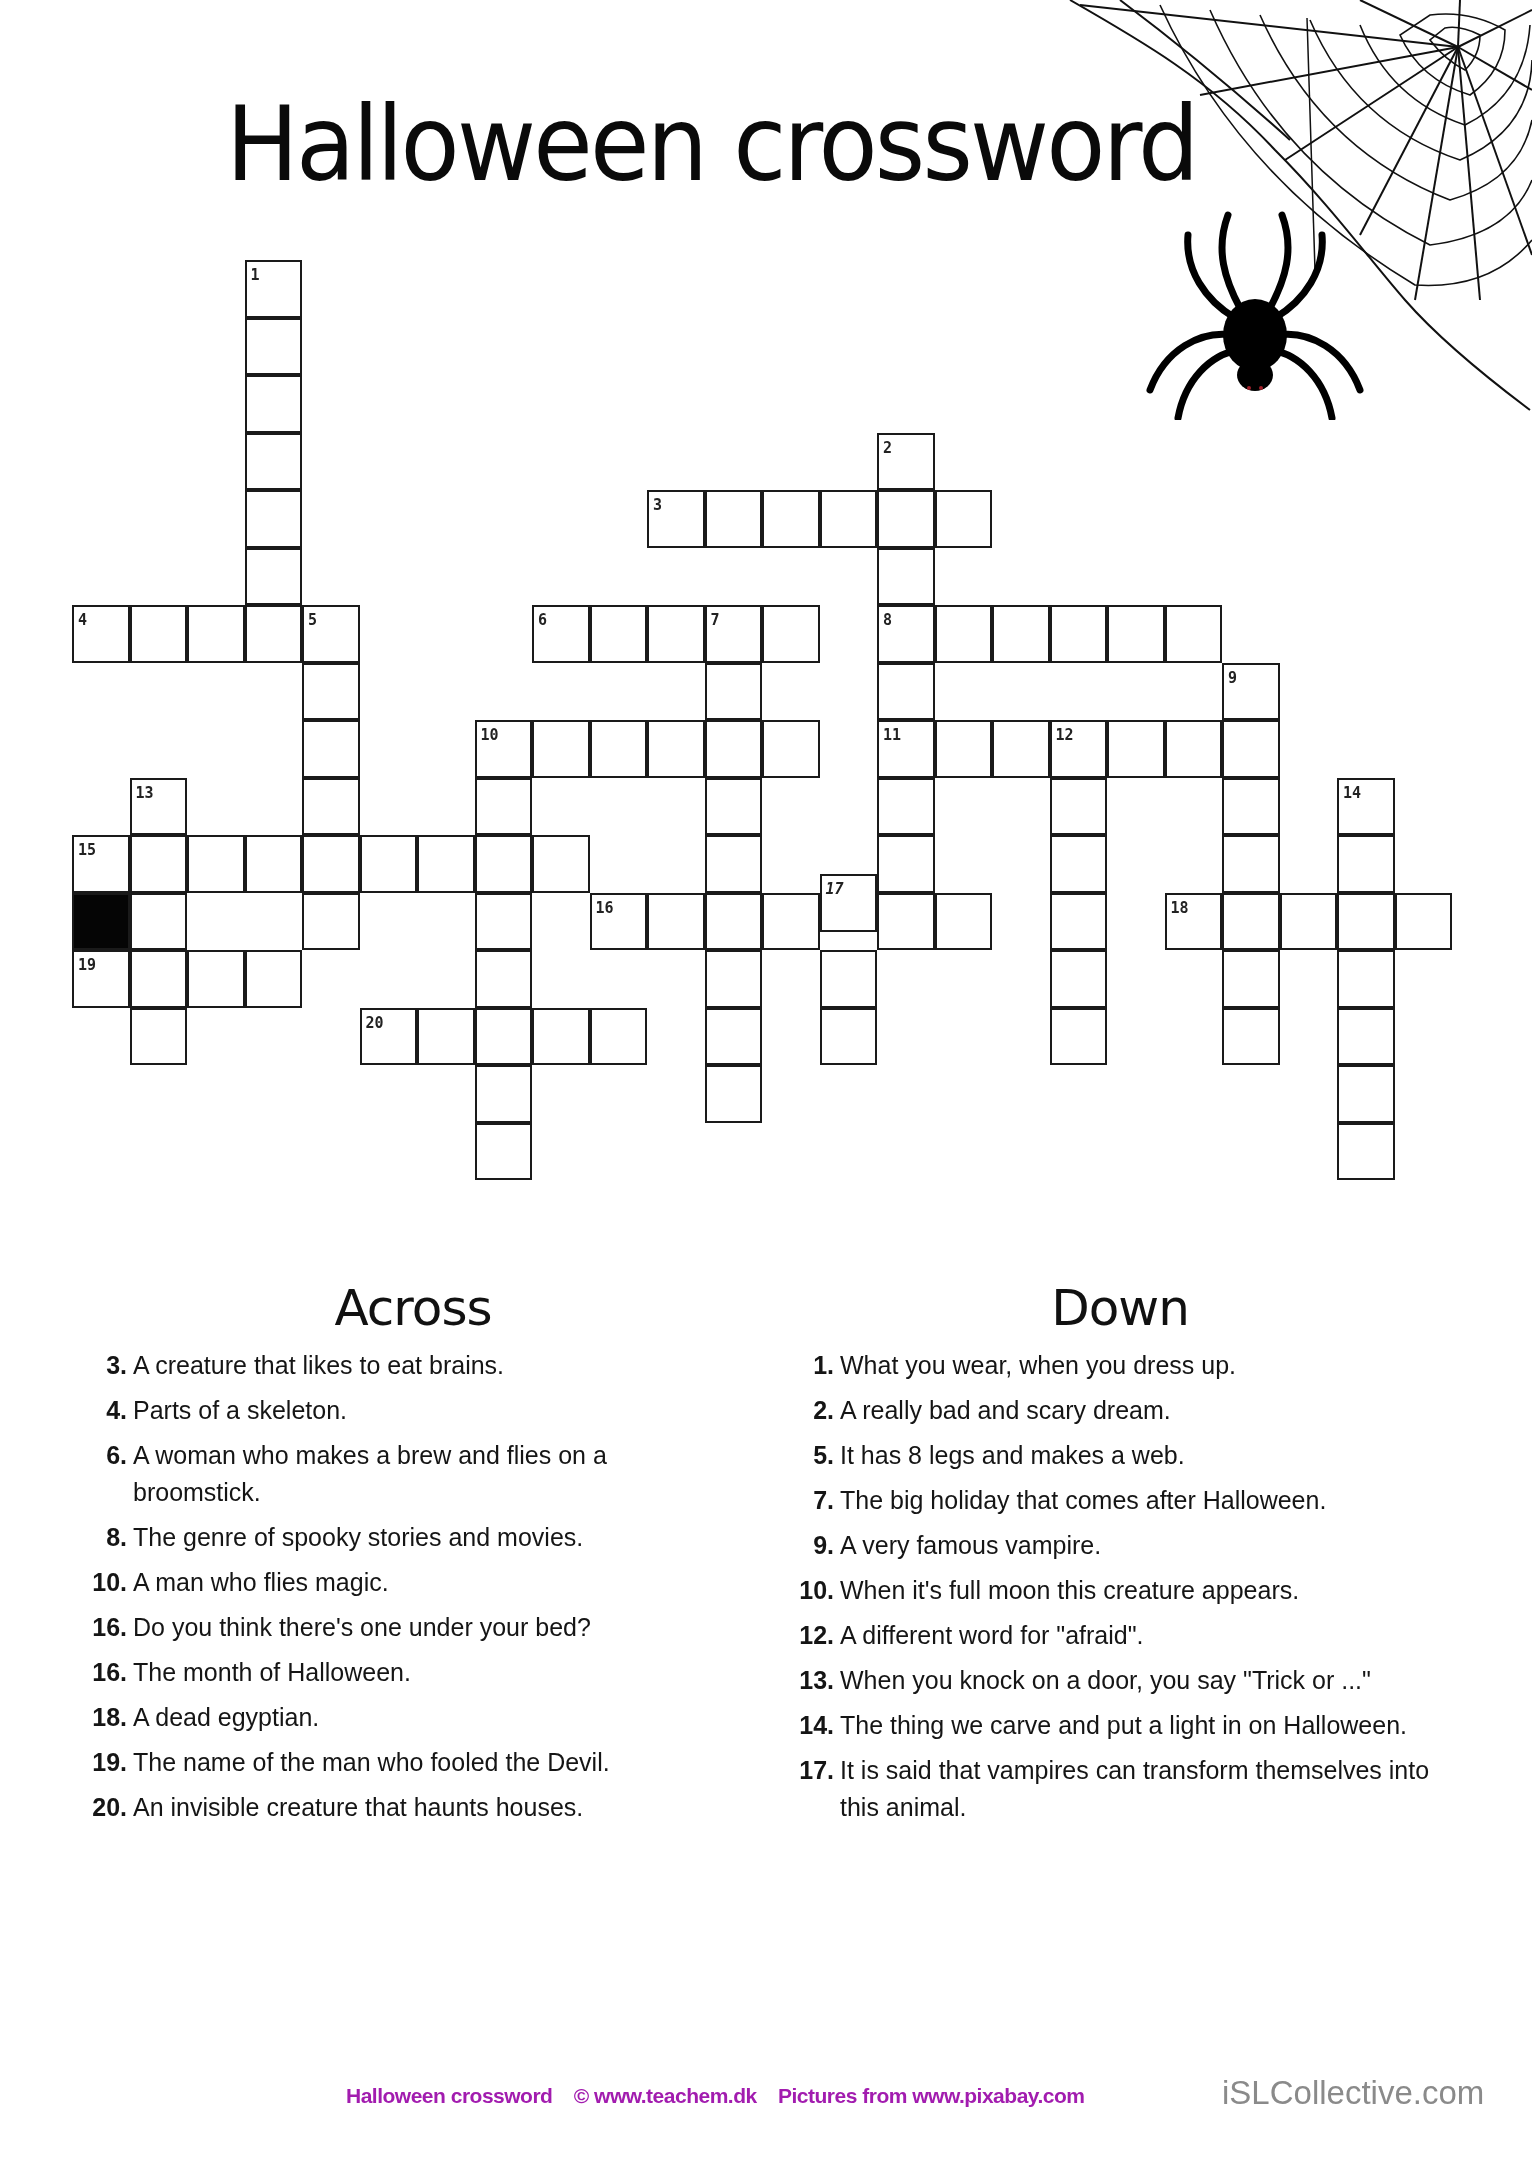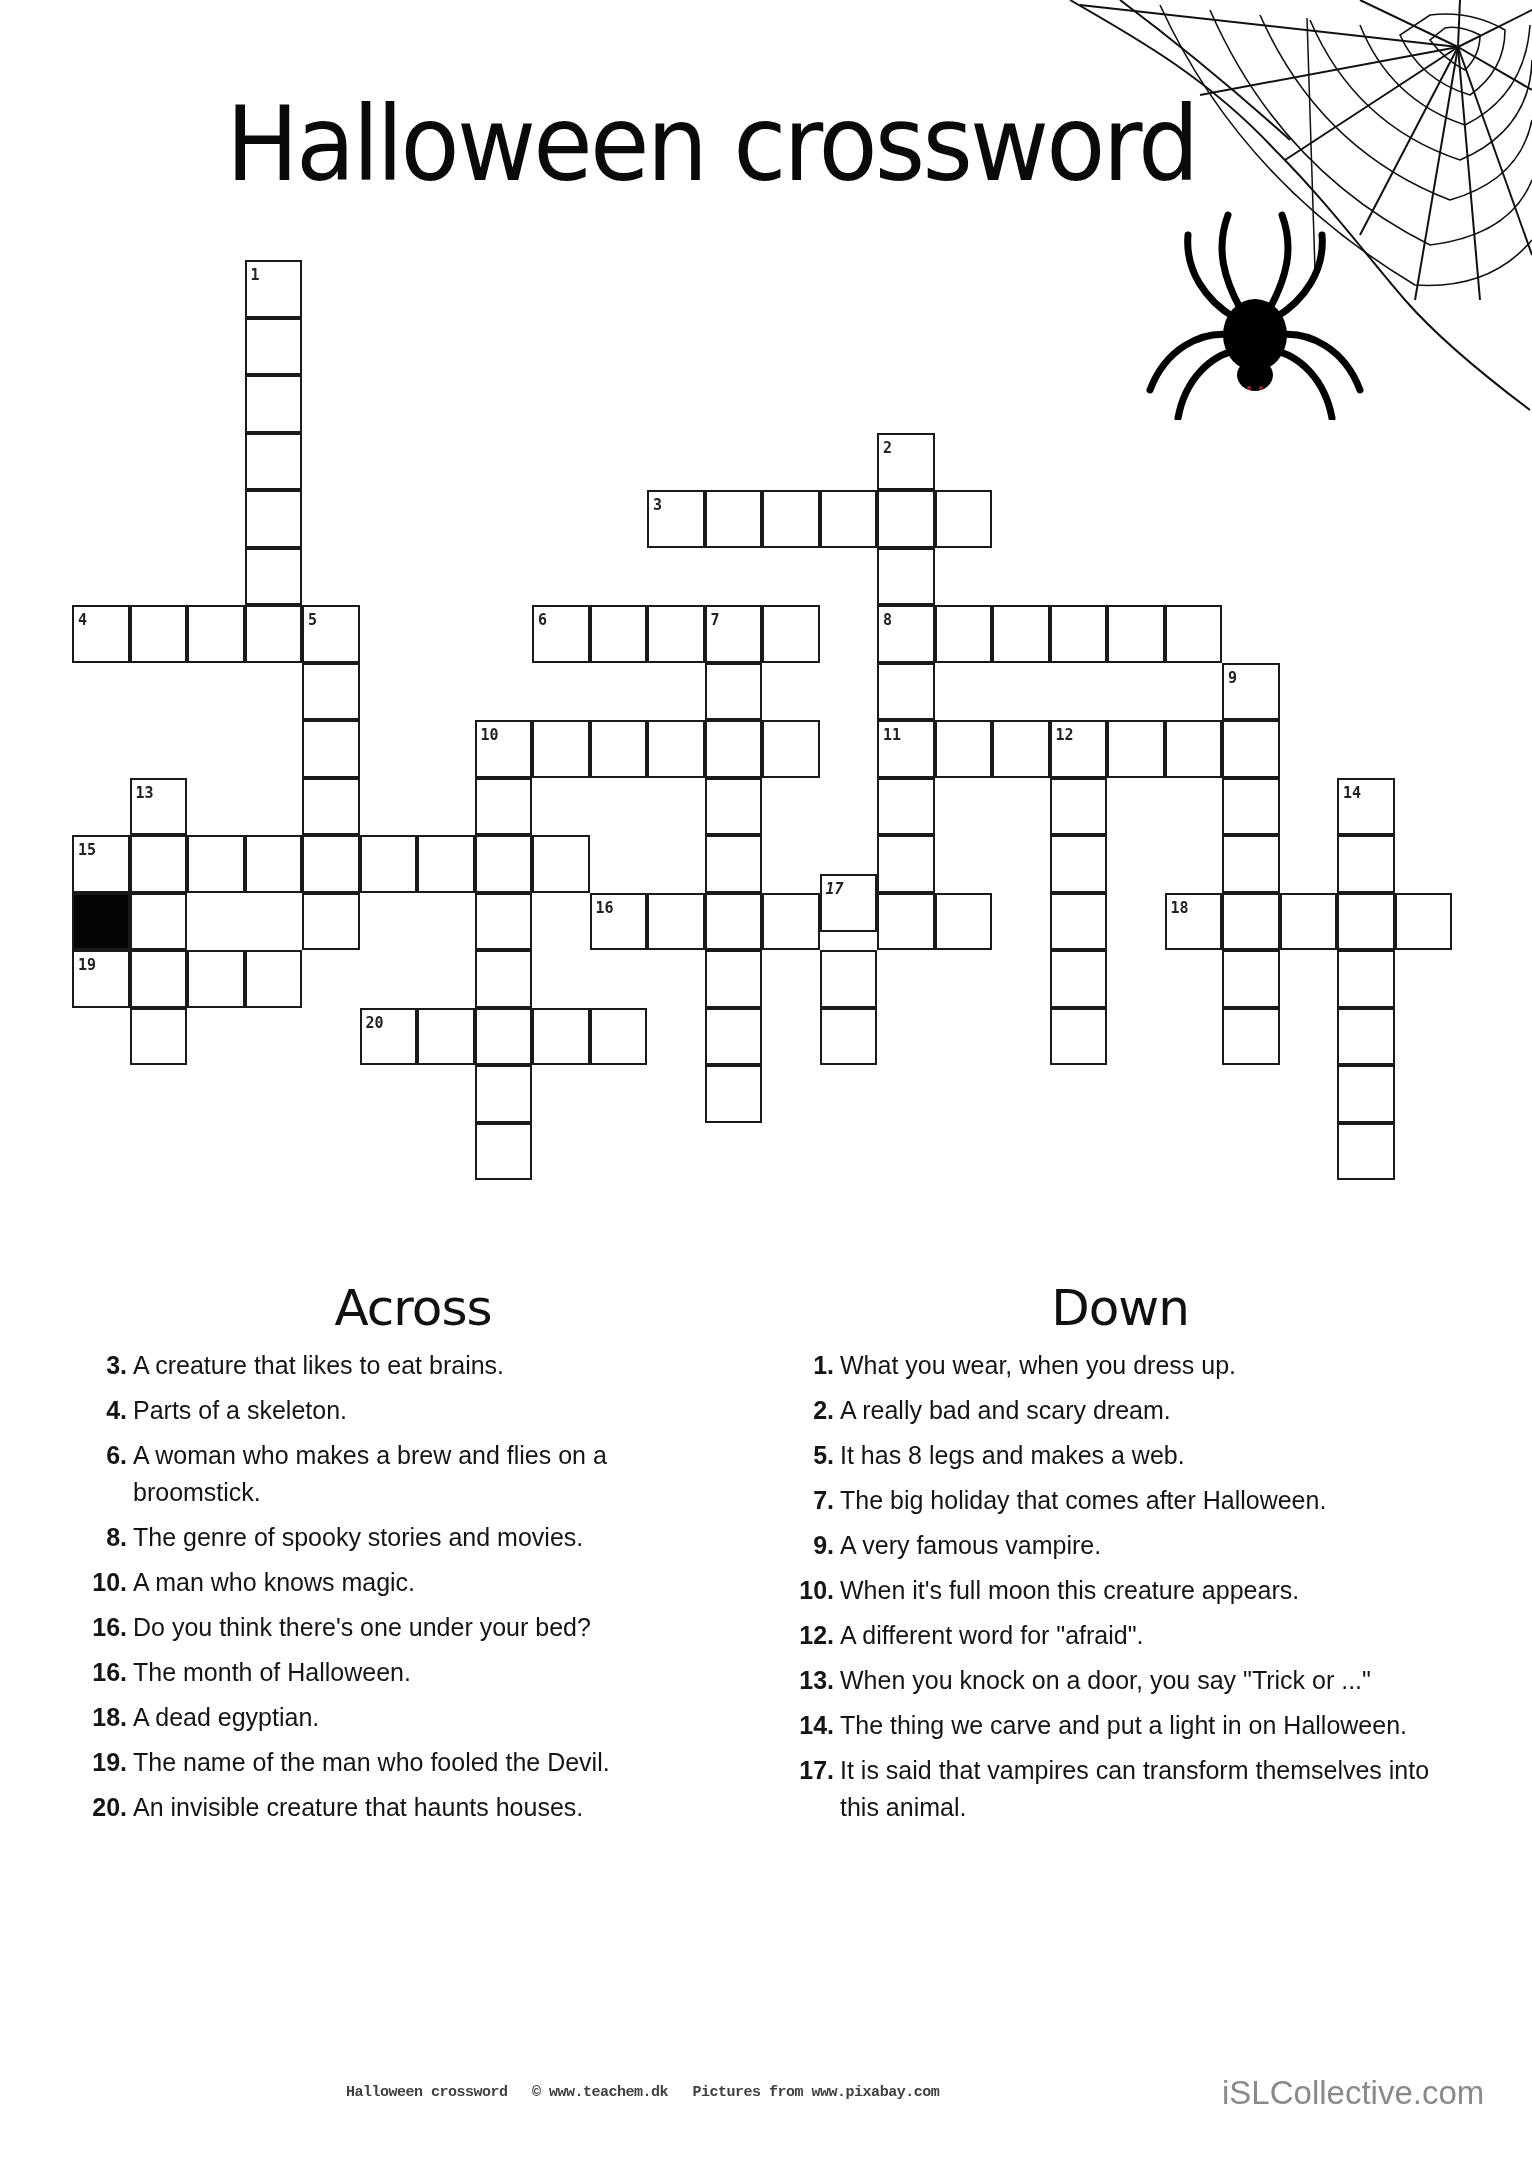--- a/index.html
+++ b/index.html
@@ -17,22 +17,22 @@
     .cell .num { position: absolute; left: 4px; top: 6px; font-family: "DejaVu Sans Mono", monospace;
                  font-size: 15px; font-weight: bold; color: #222; line-height: 1; }
     .col-head { position: absolute; font-size: 50px; font-family: "DejaVu Sans", sans-serif;
                 line-height: 1; color: #111; transform: translateX(-50%); white-space: nowrap; letter-spacing: -1px; }
     .clues { position: absolute; list-style: none; margin: 0; padding: 0; }
     .clue { position: relative; font-size: 25px; line-height: 37px; margin-bottom: 8px; padding-left: 48px;
             font-family: "Liberation Sans", sans-serif; color: #151515; }
     .clue .cnum { position: absolute; left: 0; width: 42px; text-align: right; font-weight: bold; }
     .across-list { left: 85px; top: 1347px; width: 600px; }
     .down-list { left: 792px; top: 1347px; width: 640px; }
-    .footer { position: absolute; left: 346px; top: 2084px; font-size: 15px; font-weight: bold;
-              font-family: Liberation Mono, monospace; color: #404040; white-space: nowrap; letter-spacing: -0.5px; }
+    .footer { position: absolute; left: 346px; top: 2084px; font-size: 21px; font-weight: bold;
+              font-family: Liberation Sans, sans-serif; color: #a21caf; white-space: nowrap; letter-spacing: -0.5px; }
     .footer span { margin-right: 16px; }
     .brand { position: absolute; left: 1222px; top: 2074px; font-size: 33px; color: #8a8a8a;
              font-family: "Liberation Sans", sans-serif; white-space: nowrap; }
   </style>
 </head>
 <body>
 
 <div class="title">Halloween crossword</div>
 
 <svg class="web" viewBox="0 0 472 420" fill="none" stroke="#111" stroke-width="2">
@@ -241,21 +241,21 @@
   </div>
 
 <div class="col-head" style="left:413px; top:1283px;">Across</div>
 <div class="col-head" style="left:1120px; top:1283px;">Down</div>
 
 <ol class="clues across-list">
   <li class="clue"><span class="cnum">3.</span><span>A creature that likes to eat brains.</span></li>
   <li class="clue"><span class="cnum">4.</span><span>Parts of a skeleton.</span></li>
   <li class="clue"><span class="cnum">6.</span><span>A woman who makes a brew and flies on a broomstick.</span></li>
   <li class="clue"><span class="cnum">8.</span><span>The genre of spooky stories and movies.</span></li>
-  <li class="clue"><span class="cnum">10.</span><span>A man who knows magic.</span></li>
+  <li class="clue"><span class="cnum">10.</span><span>A man who flies magic.</span></li>
   <li class="clue"><span class="cnum">16.</span><span>Do you think there's one under your bed?</span></li>
   <li class="clue"><span class="cnum">16.</span><span>The month of Halloween.</span></li>
   <li class="clue"><span class="cnum">18.</span><span>A dead egyptian.</span></li>
   <li class="clue"><span class="cnum">19.</span><span>The name of the man who fooled the Devil.</span></li>
   <li class="clue"><span class="cnum">20.</span><span>An invisible creature that haunts houses.</span></li>
 </ol>
 
 <ol class="clues down-list">
   <li class="clue"><span class="cnum">1.</span><span>What you wear, when you dress up.</span></li>
   <li class="clue"><span class="cnum">2.</span><span>A really bad and scary dream.</span></li>

